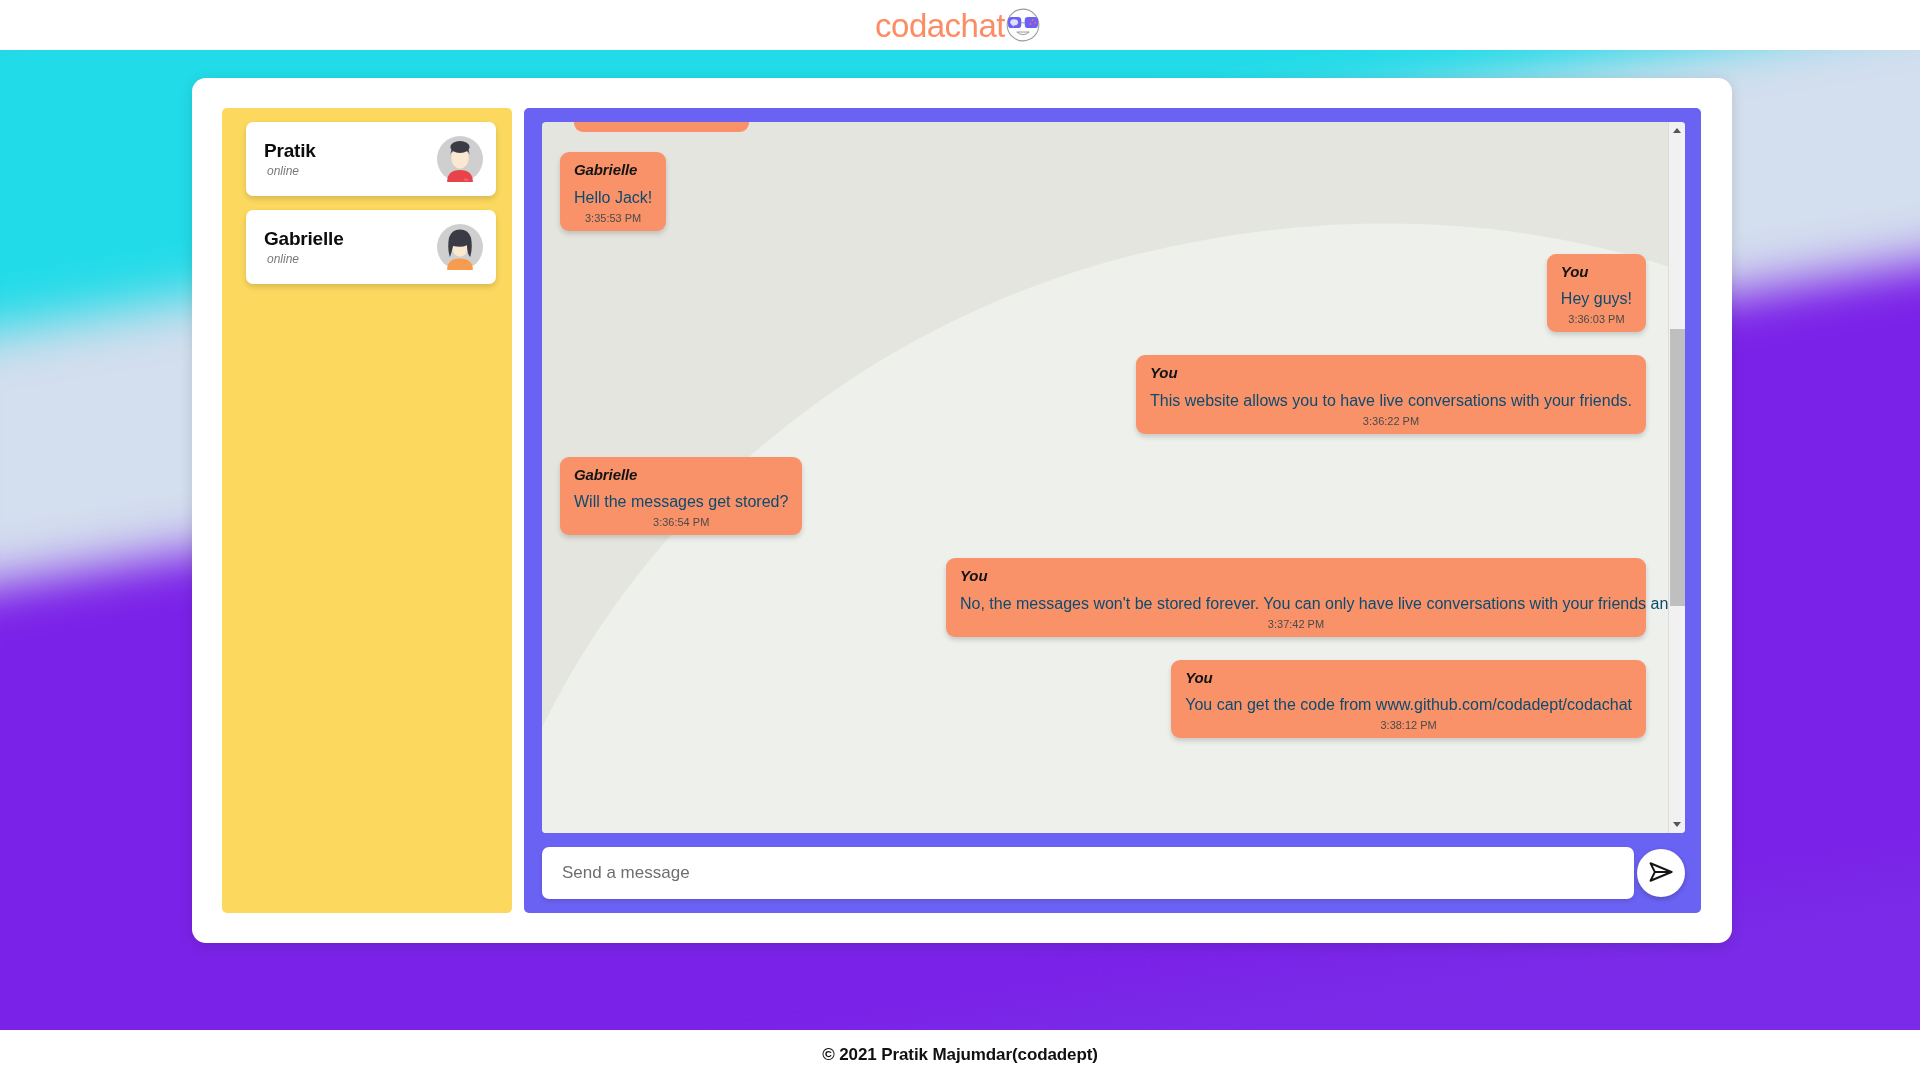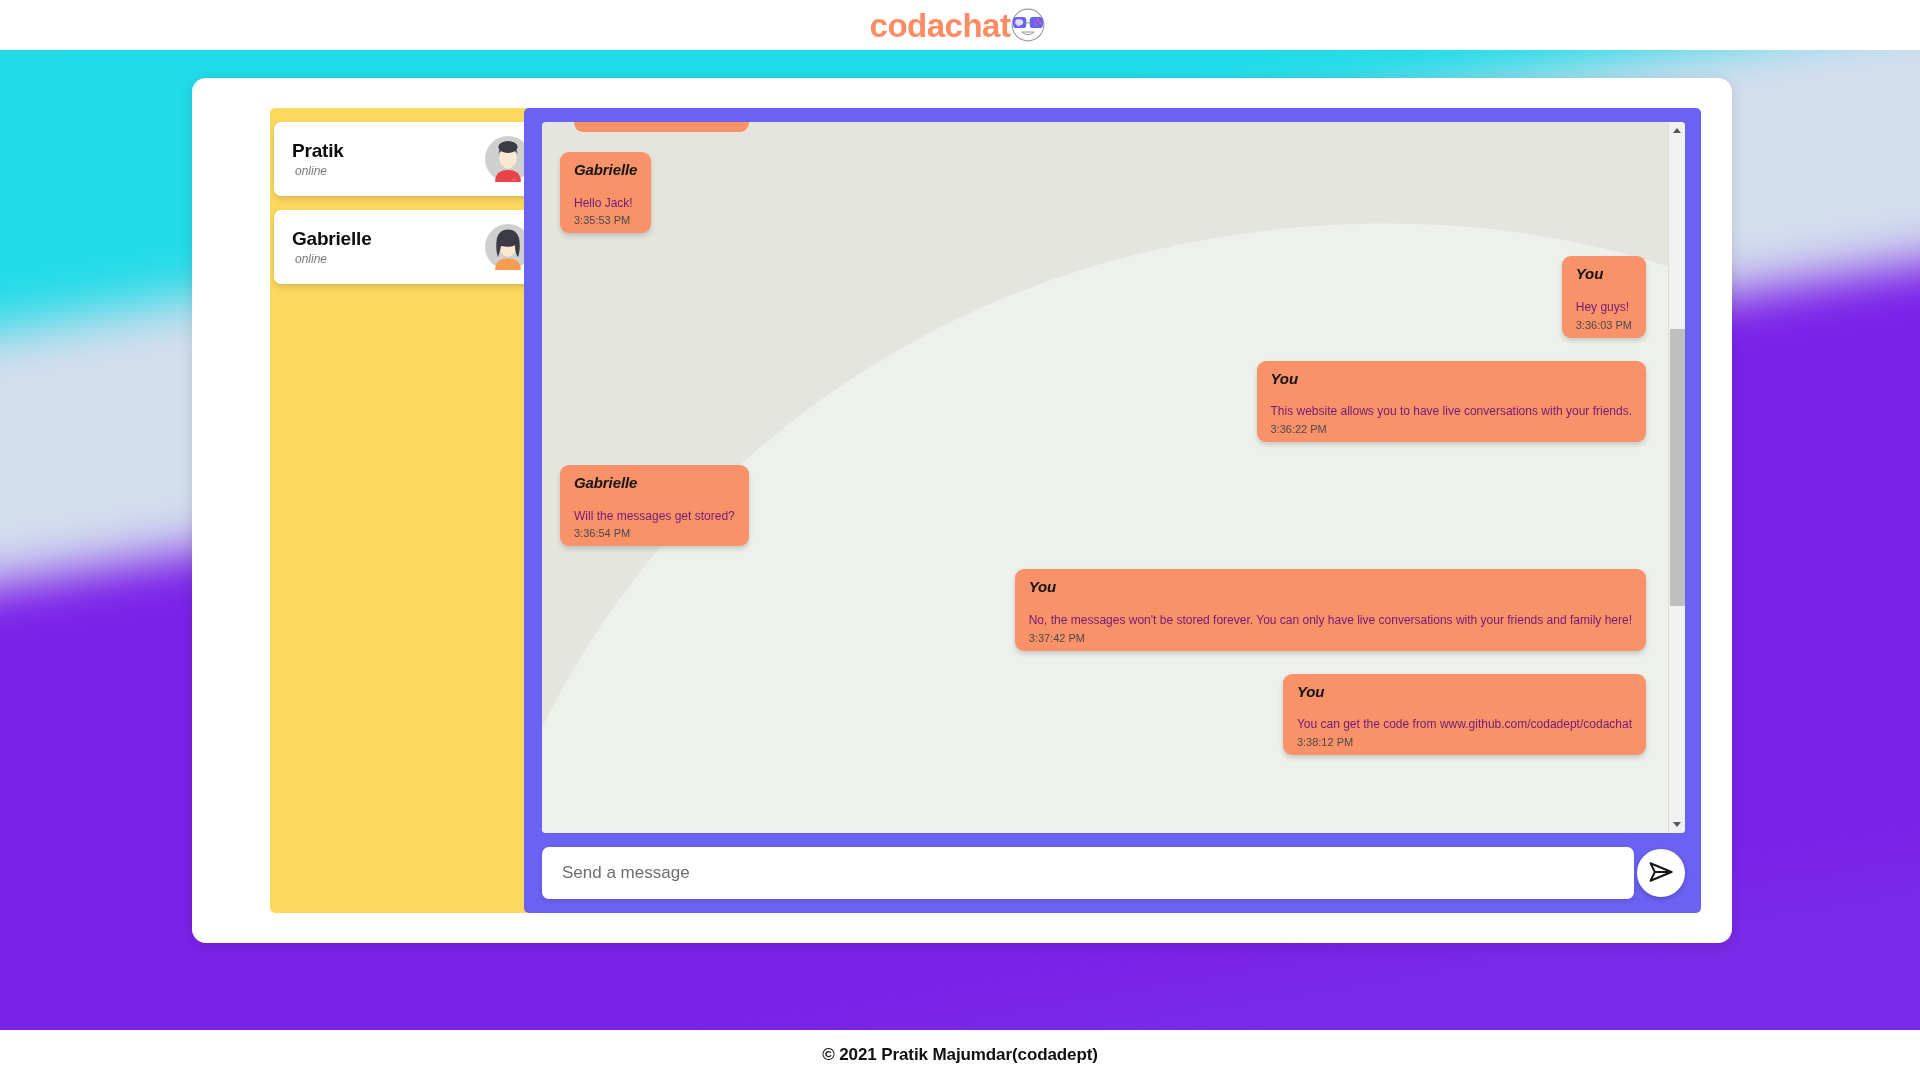--- a/index.html
+++ b/index.html
@@ -13,21 +13,21 @@
   
   #app-header {
     position: absolute; left: 0; top: 0;
     width: 1920px; height: 50px;
     background: #ffffff;
     display: flex; align-items: center; justify-content: center;
     z-index: 20;
   }
   .logo-wrap { display: flex; align-items: center; gap: 0px; }
   .logo-text {
-    font-size: 33px; font-weight: 700; color: #fd8b63;
+    font-size: 33px; font-weight: 400; color: #fd8b63;
     letter-spacing: -0.5px; line-height: 1;
   }
   .logo-face { width: 44px; height: 44px; margin-left: -4px; }
 
   
   #page-background {
     position: absolute; left: 0; top: 50px;
     width: 1920px; height: 980px;
     overflow: hidden;
     background: #7a2ae8;
@@ -63,23 +63,22 @@
     box-shadow: 0 3px 14px rgba(0,0,0,0.13);
     z-index: 5;
   }
 
   
   #contacts-sidebar {
     position: absolute; left: 30px; top: 30px;
     width: 290px; height: 805px;
     background: #fcd95e;
     border-radius: 5px;
-    padding: 14px 16px 0 4px;
-    overflow: hidden;
-    margin-left: 48px;
+    padding: 14px 16px 0 24px;
+    overflow: hidden;
   }
   .contact-card {
     position: relative;
     background: #ffffff;
     border-radius: 7px;
     height: 74px;
     margin-bottom: 14px;
     box-shadow: 0 3px 6px rgba(0,0,0,0.15);
     display: flex; align-items: center;
     padding: 0 13px 0 18px;
@@ -147,26 +146,26 @@
     padding: 9px 14px 7px 14px;
     box-shadow: 0 3px 5px rgba(0,0,0,0.16);
     max-width: 700px;
     min-width: 78px;
   }
   .bubble-sender {
     font-size: 15px; font-weight: 700; font-style: italic;
     color: #141414; line-height: 1.25; letter-spacing: -0.1px;
   }
   .bubble-text {
-    font-size: 12px; color: #701a75; line-height: 1.3;
-    margin-top: 16px; white-space: nowrap;
+    font-size: 16px; color: #0c4a6e; line-height: 1.3;
+    margin-top: 8px; white-space: nowrap;
   }
   .bubble-time {
     font-size: 11px; color: #4a4a4a;
-    text-align: left; margin-top: 3px;
+    text-align: center; margin-top: 3px;
   }
   
   .bubble-clipped {
     height: 10px; overflow: hidden; padding: 0;
     border-radius: 0 0 9px 9px; width: 175px;
     box-shadow: none;
   }
   .msg-row.clipped { margin-bottom: 20px; margin-left: 14px; }
 
   

